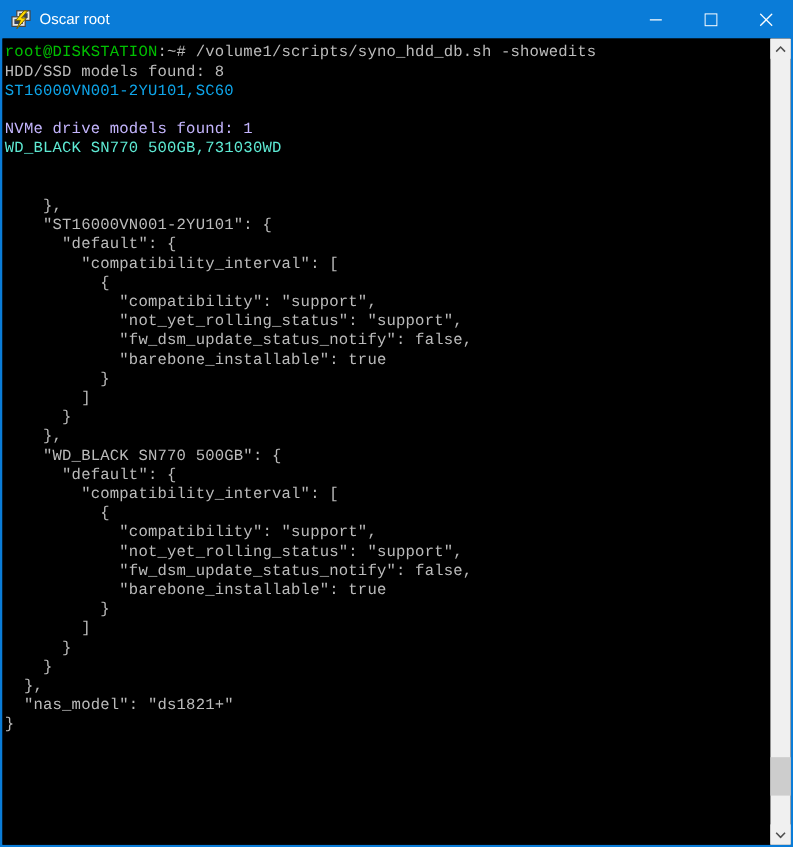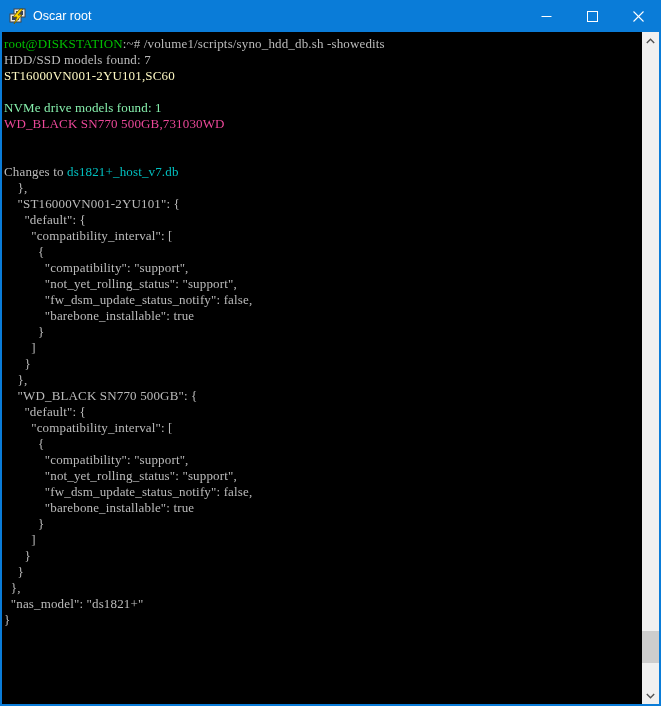--- a/index.html
+++ b/index.html
@@ -16,21 +16,21 @@
   .title-text{color:#ffffff;font-size:12.5px;flex:1;white-space:nowrap;}
   .tb-btn{width:46px;height:32px;flex:none;display:flex;align-items:center;justify-content:center;}
   .content{
     flex:1;margin:0 2px 2px 2px;display:flex;overflow:hidden;background:#000000;
   }
   .terminal{
     flex:1;overflow:hidden;padding:4px 0 0 2px;background:#000000;
   }
   .t-line{
     height:16px;line-height:16px;white-space:pre;
-    font-family:Liberation Serif, serif;
+    font-family:Liberation Mono, monospace;
     font-size:13px;letter-spacing:0.15px;
   }
   .scrollbar{
     width:17px;flex:none;background:#f0f0f0;display:flex;flex-direction:column;
   }
   .sb-btn{height:17px;flex:none;display:flex;align-items:center;justify-content:center;background:#f0f0f0;}
   .sb-track{flex:1;position:relative;}
   .sb-thumb{position:absolute;top:582px;left:0;width:17px;height:32px;background:#cdcdcd;}
 </style>
 </head>
@@ -61,28 +61,27 @@
       <svg width="11" height="11" viewBox="0 0 11 11">
         <line x1="0.5" y1="0.5" x2="10.5" y2="10.5" stroke="#ffffff" stroke-width="1.1"></line>
         <line x1="10.5" y1="0.5" x2="0.5" y2="10.5" stroke="#ffffff" stroke-width="1.1"></line>
       </svg>
     </div>
   </div>
 
   <div class="content">
     <div class="terminal" style="background: rgb(0, 0, 0);">
         <div class="t-line"><span style="color: rgb(0, 192, 0);">root@DISKSTATION</span><span style="color: rgb(187, 187, 187);">:~# /volume1/scripts/syno_hdd_db.sh -showedits</span></div>
-        <div class="t-line"><span style="color: rgb(187, 187, 187);">HDD/SSD models found: 7</span></div>
-        <div class="t-line"><span style="color: #fef9c3;">ST16000VN001-2YU101,SC60</span></div>
+        <div class="t-line"><span style="color: rgb(187, 187, 187);">HDD/SSD models found: 8</span></div>
+        <div class="t-line"><span style="color: #0ea5e9;">ST16000VN001-2YU101,SC60</span></div>
         <div class="t-line"></div>
-        <div class="t-line"><span style="color: #86efac;">NVMe drive models found: 1</span></div>
-        <div class="t-line"><span style="color: #ec4899;">WD_BLACK SN770 500GB,731030WD</span></div>
+        <div class="t-line"><span style="color: #c4b5fd;">NVMe drive models found: 1</span></div>
+        <div class="t-line"><span style="color: #5eead4;">WD_BLACK SN770 500GB,731030WD</span></div>
         <div class="t-line"></div>
         <div class="t-line"></div>
-        <div class="t-line"><span style="color: rgb(187, 187, 187);">Changes to </span><span style="color: rgb(0, 192, 192);">ds1821+_host_v7.db</span></div>
         <div class="t-line"><span style="color: rgb(187, 187, 187);">    },</span></div>
         <div class="t-line"><span style="color: rgb(187, 187, 187);">    "ST16000VN001-2YU101": {</span></div>
         <div class="t-line"><span style="color: rgb(187, 187, 187);">      "default": {</span></div>
         <div class="t-line"><span style="color: rgb(187, 187, 187);">        "compatibility_interval": [</span></div>
         <div class="t-line"><span style="color: rgb(187, 187, 187);">          {</span></div>
         <div class="t-line"><span style="color: rgb(187, 187, 187);">            "compatibility": "support",</span></div>
         <div class="t-line"><span style="color: rgb(187, 187, 187);">            "not_yet_rolling_status": "support",</span></div>
         <div class="t-line"><span style="color: rgb(187, 187, 187);">            "fw_dsm_update_status_notify": false,</span></div>
         <div class="t-line"><span style="color: rgb(187, 187, 187);">            "barebone_installable": true</span></div>
         <div class="t-line"><span style="color: rgb(187, 187, 187);">          }</span></div>

